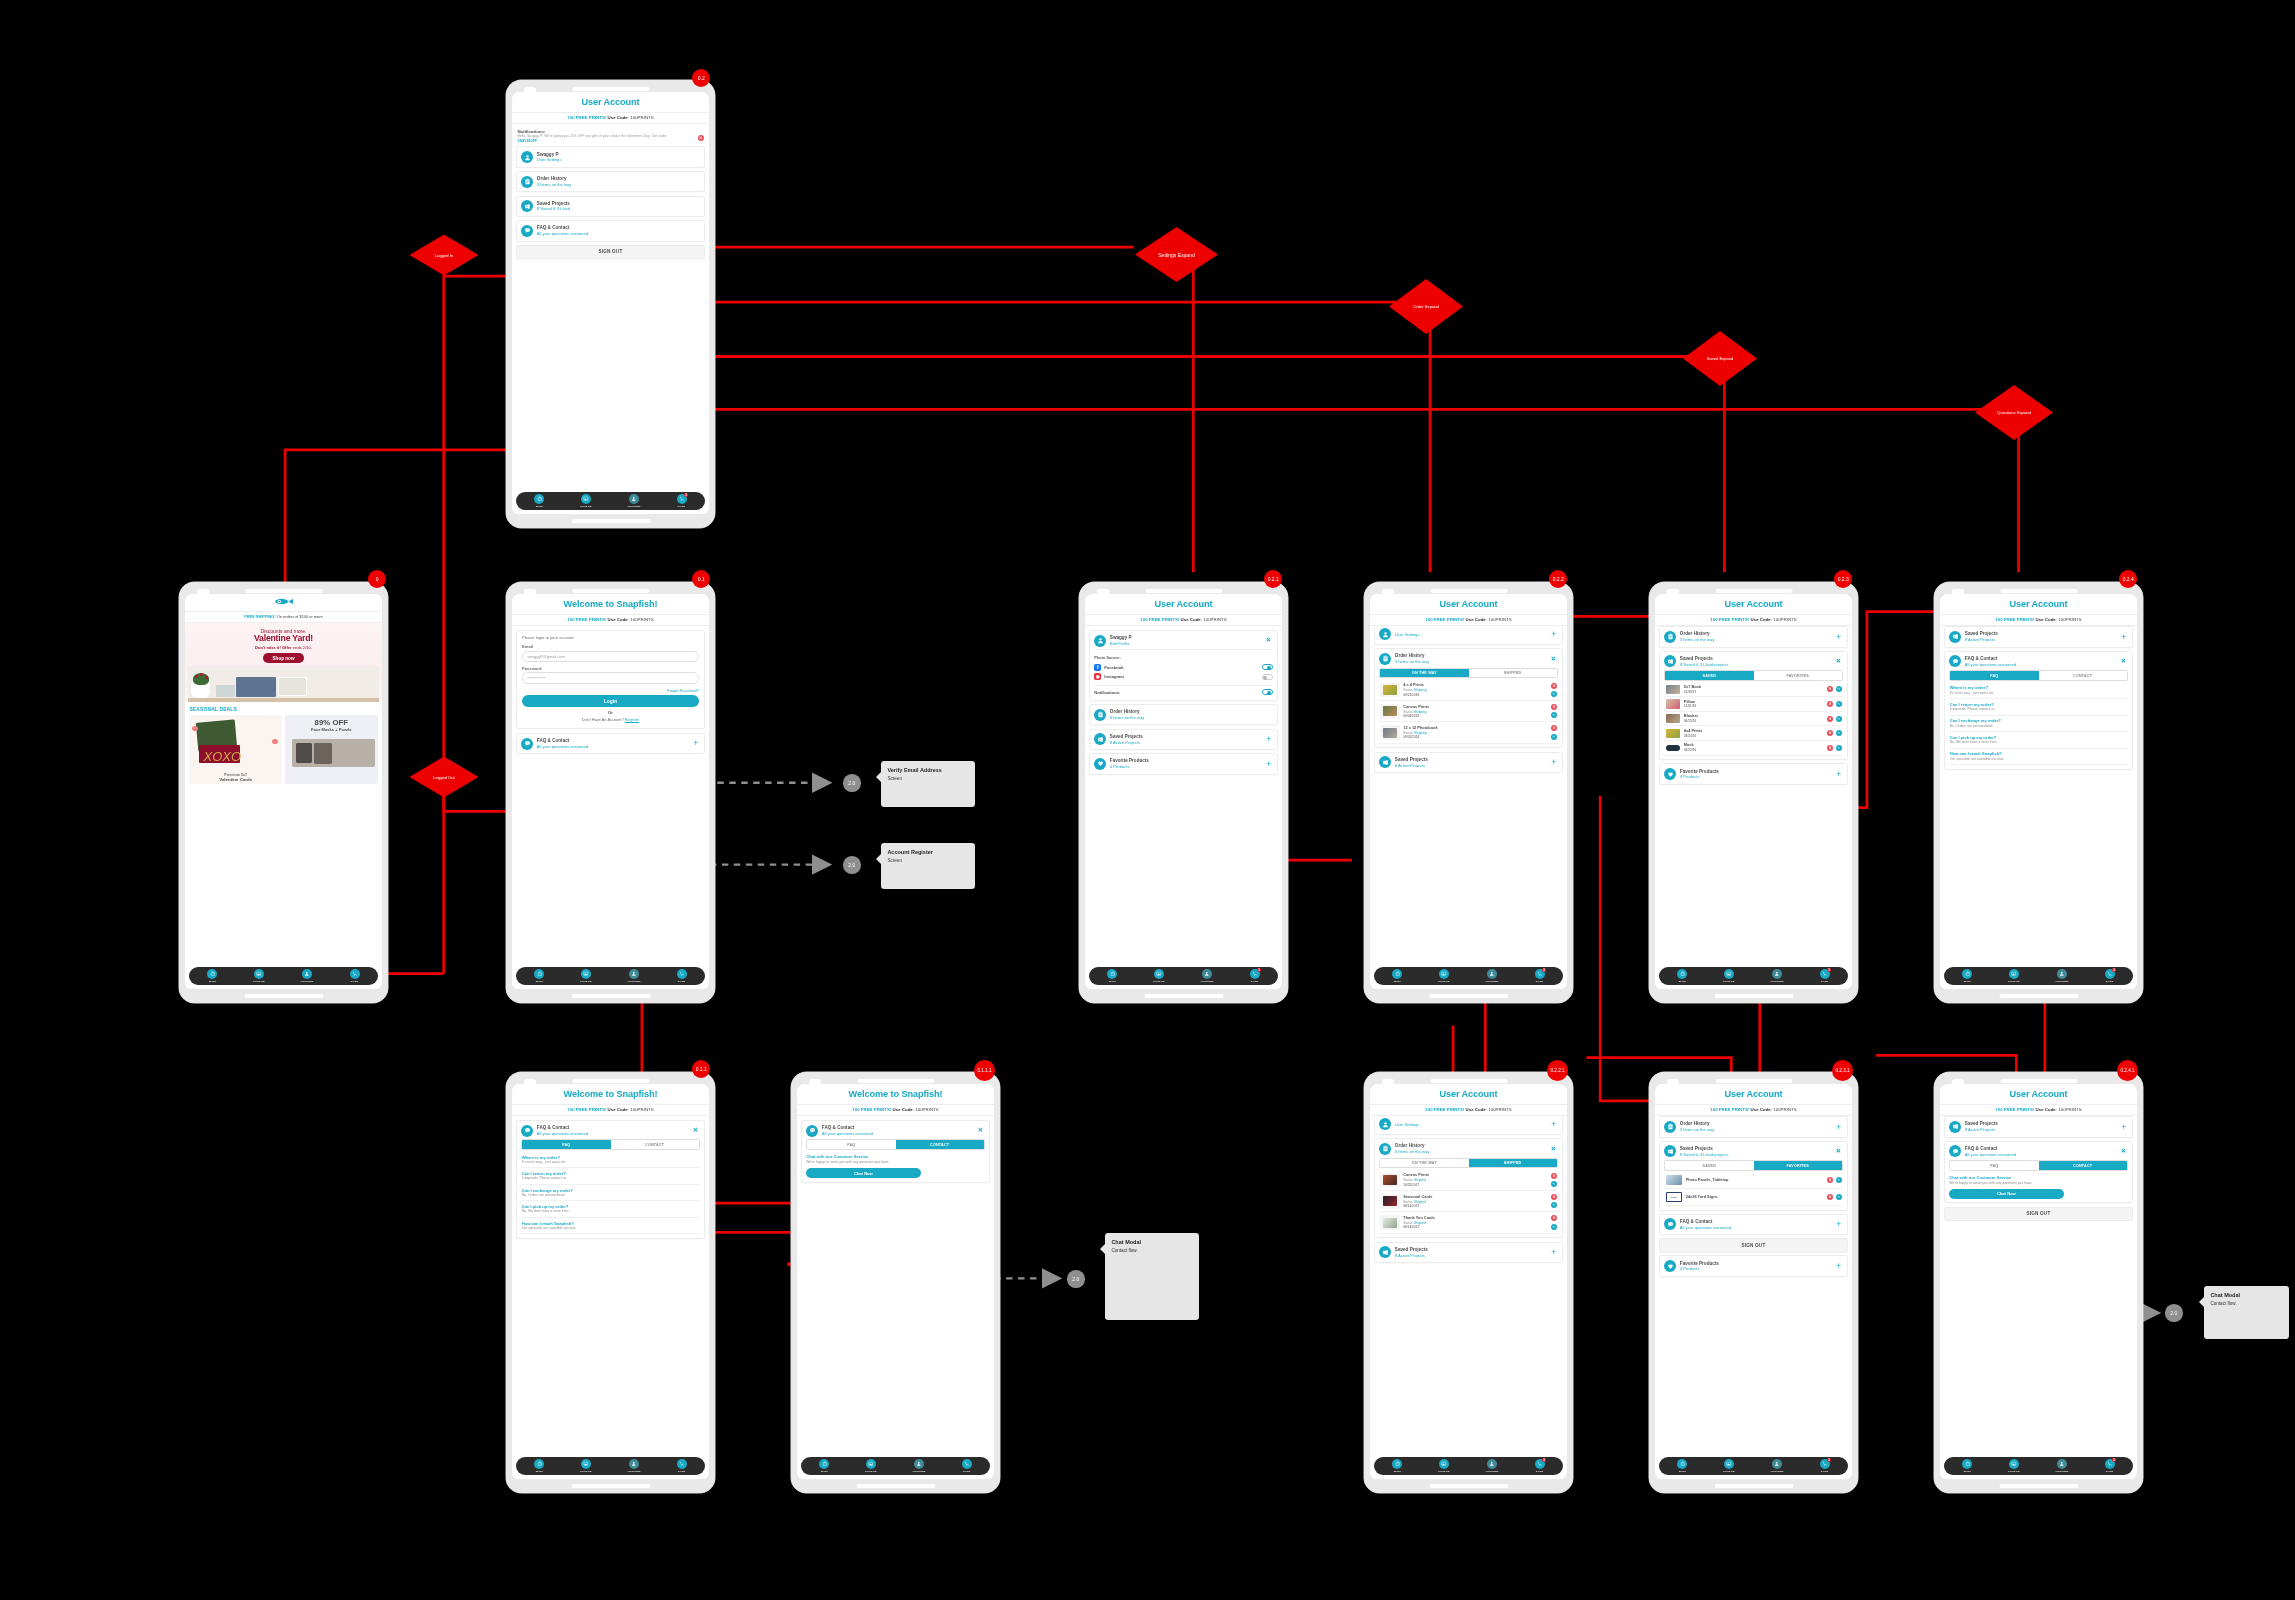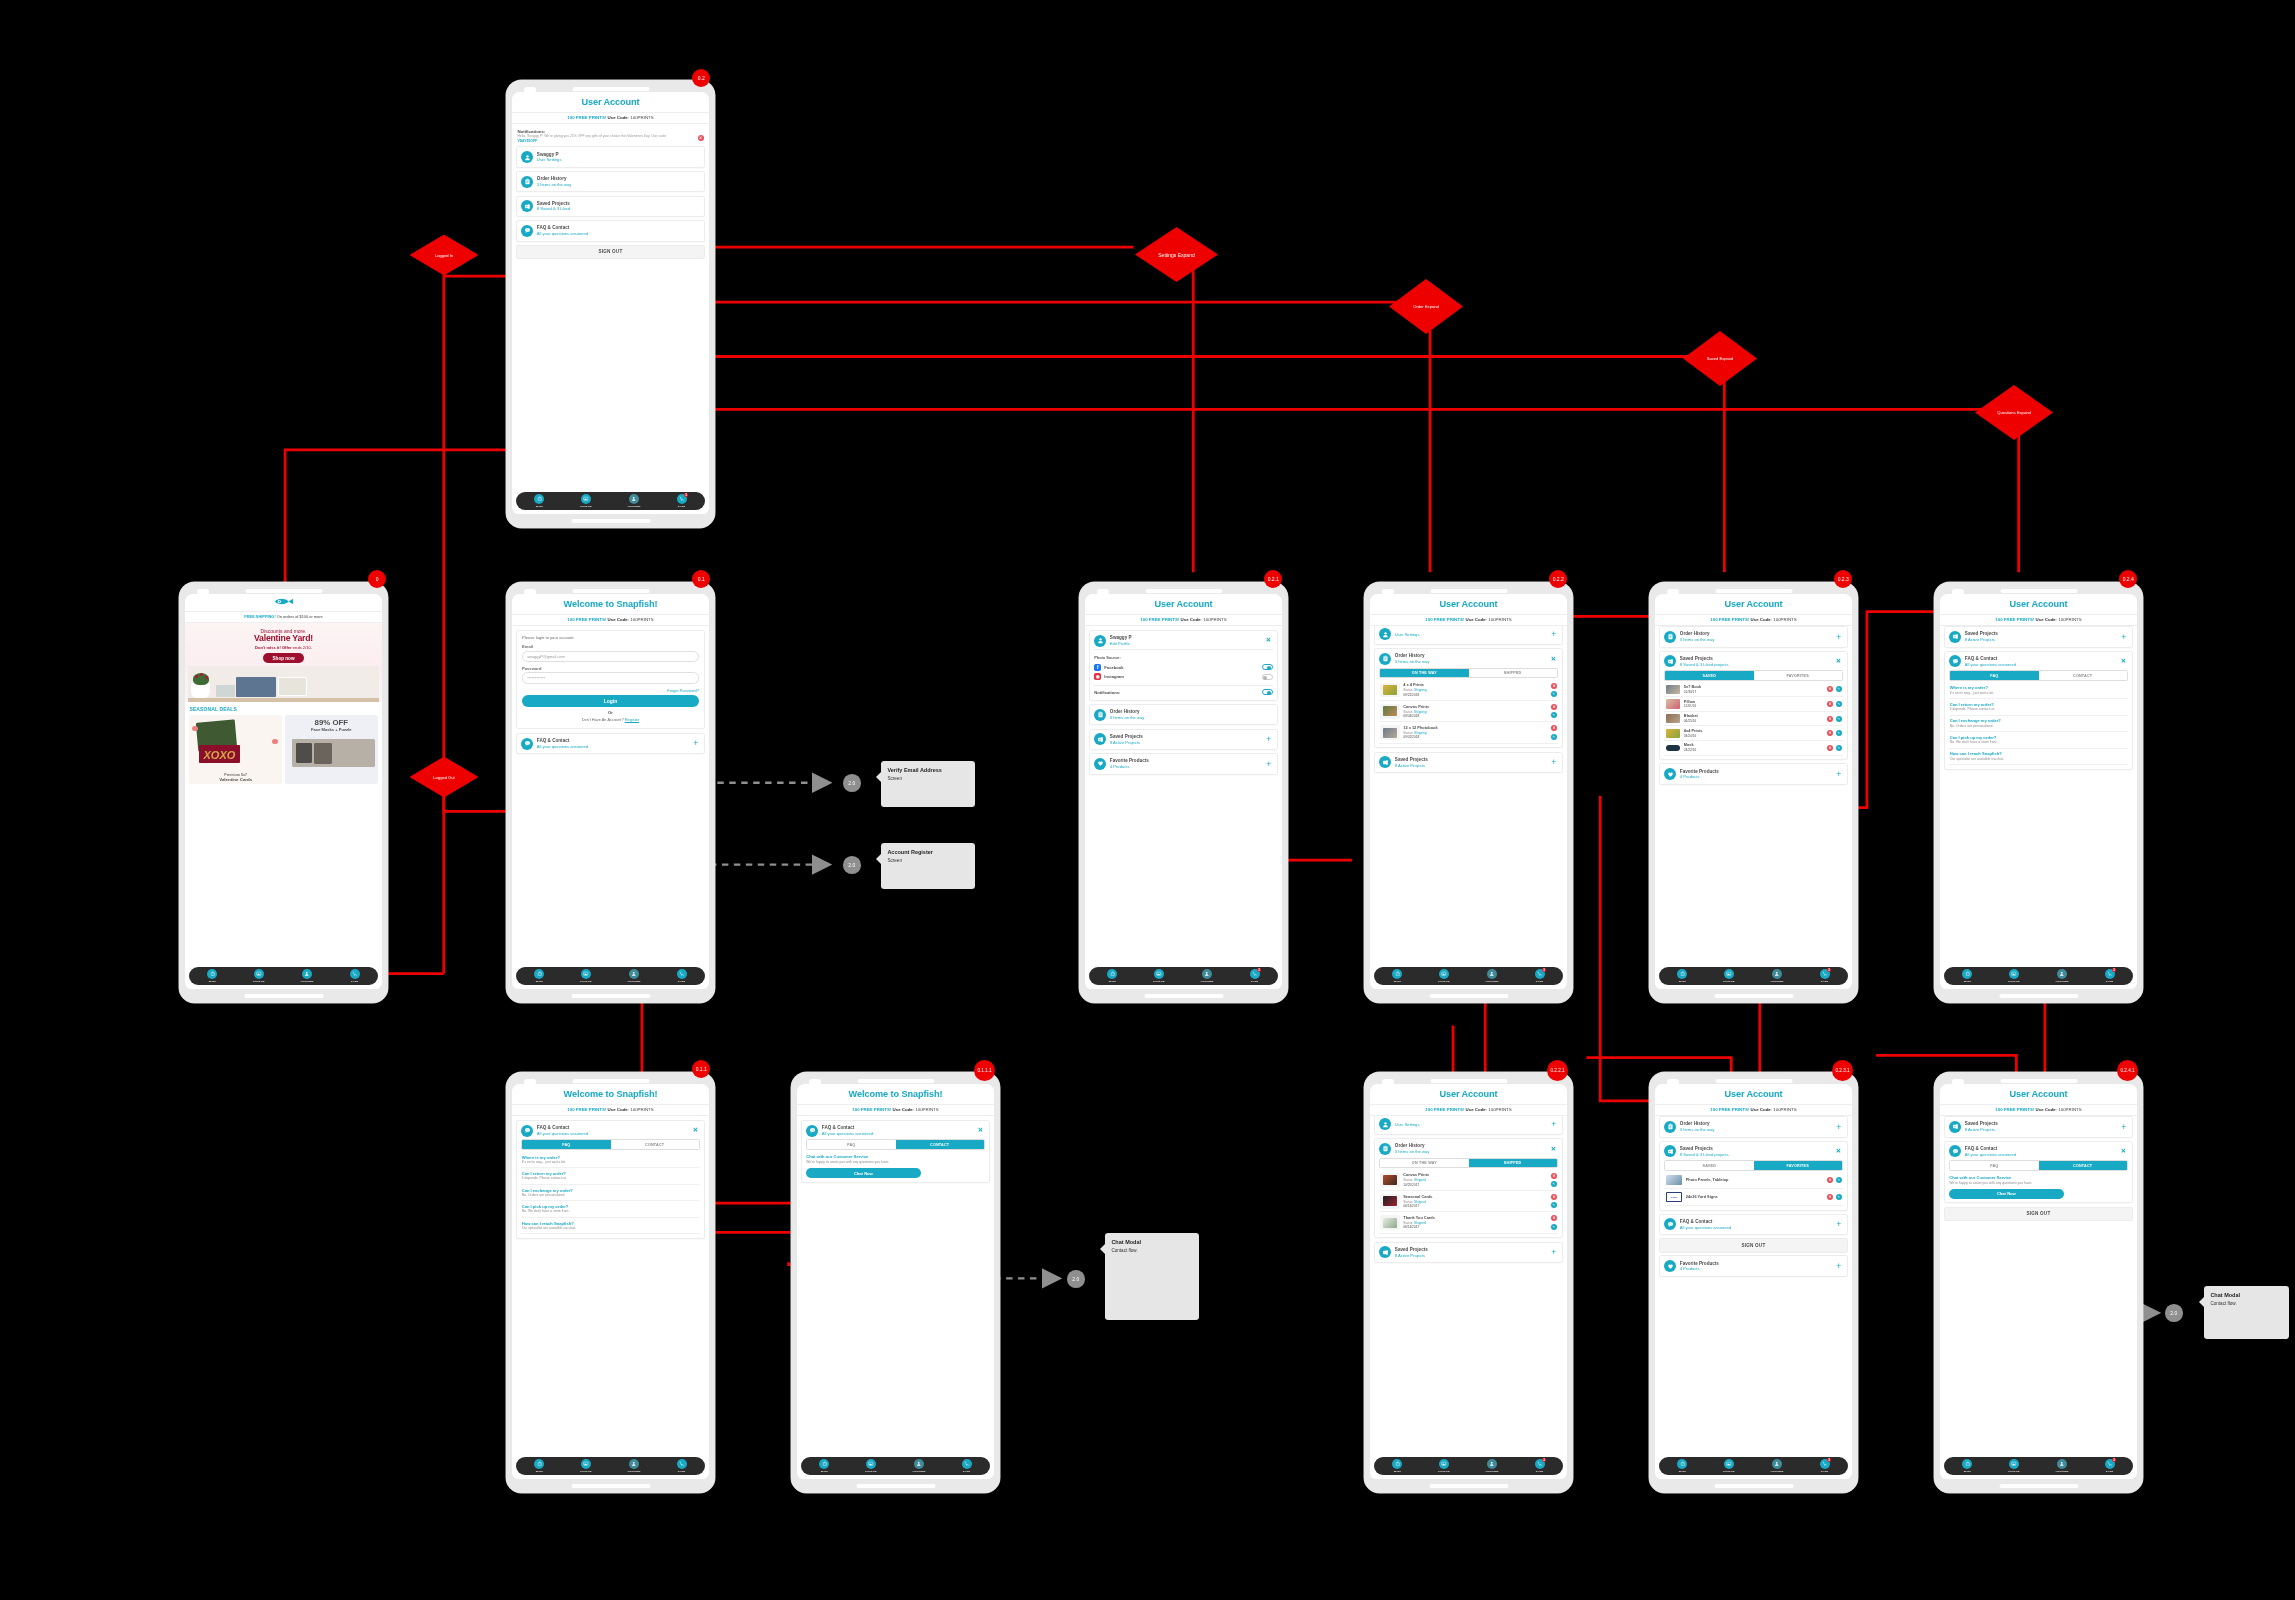--- a/index.html
+++ b/index.html
@@ -318,21 +318,21 @@
         <div style="position:absolute;left:48px;bottom:4.6px;width:40px;height:20px;background:#5d7590;border-radius:0.9px;"></div>
         <div style="position:absolute;left:90px;bottom:5.5px;width:29px;height:19.3px;background:#e7e4db;border-radius:0.9px;border:0.9px solid #fff;"></div>
         <div style="position:absolute;left:0;bottom:0;right:0;height:4.1px;background:#d5c1a8;"></div>
       </div>
     </div>
     <div class="sd-title">SEASONAL DEALS</div>
     <div class="deals">
       <div class="deal a">
         <div style="position:absolute;left:7.4px;top:6.4px;width:39px;height:29px;background:#3f5a33;border-radius:1.4px;transform:rotate(-5deg);"></div>
         <div style="position:absolute;left:10px;top:30px;width:41px;height:18.4px;background:#8b0f2a;border-radius:0.9px;"></div>
-        <div style="position:absolute;left:14px;top:34px;font-size:11px;color:#d4a64a;font-weight:bold;font-style:italic;">XOXO</div>
+        <div style="position:absolute;left:14px;top:34px;font-size:13px;color:#d4a64a;font-weight:normal;font-style:italic;">XOXO</div>
         <div style="position:absolute;left:2.8px;top:11px;width:5.5px;height:5px;background:#ef8080;border-radius:50%;"></div>
         <div style="position:absolute;right:3.7px;top:24px;width:6px;height:5.5px;background:#ef8080;border-radius:50%;"></div>
         <div class="cap">
           <div style="font-size:3.7px;color:#6e6e6e;">Premium 5x7</div>
           <span>Valentine Cards</span>
         </div>
       </div>
       <div class="deal b">
         <div class="off">89% OFF</div>
         <div class="sub">Face Masks + Puzzle</div>

